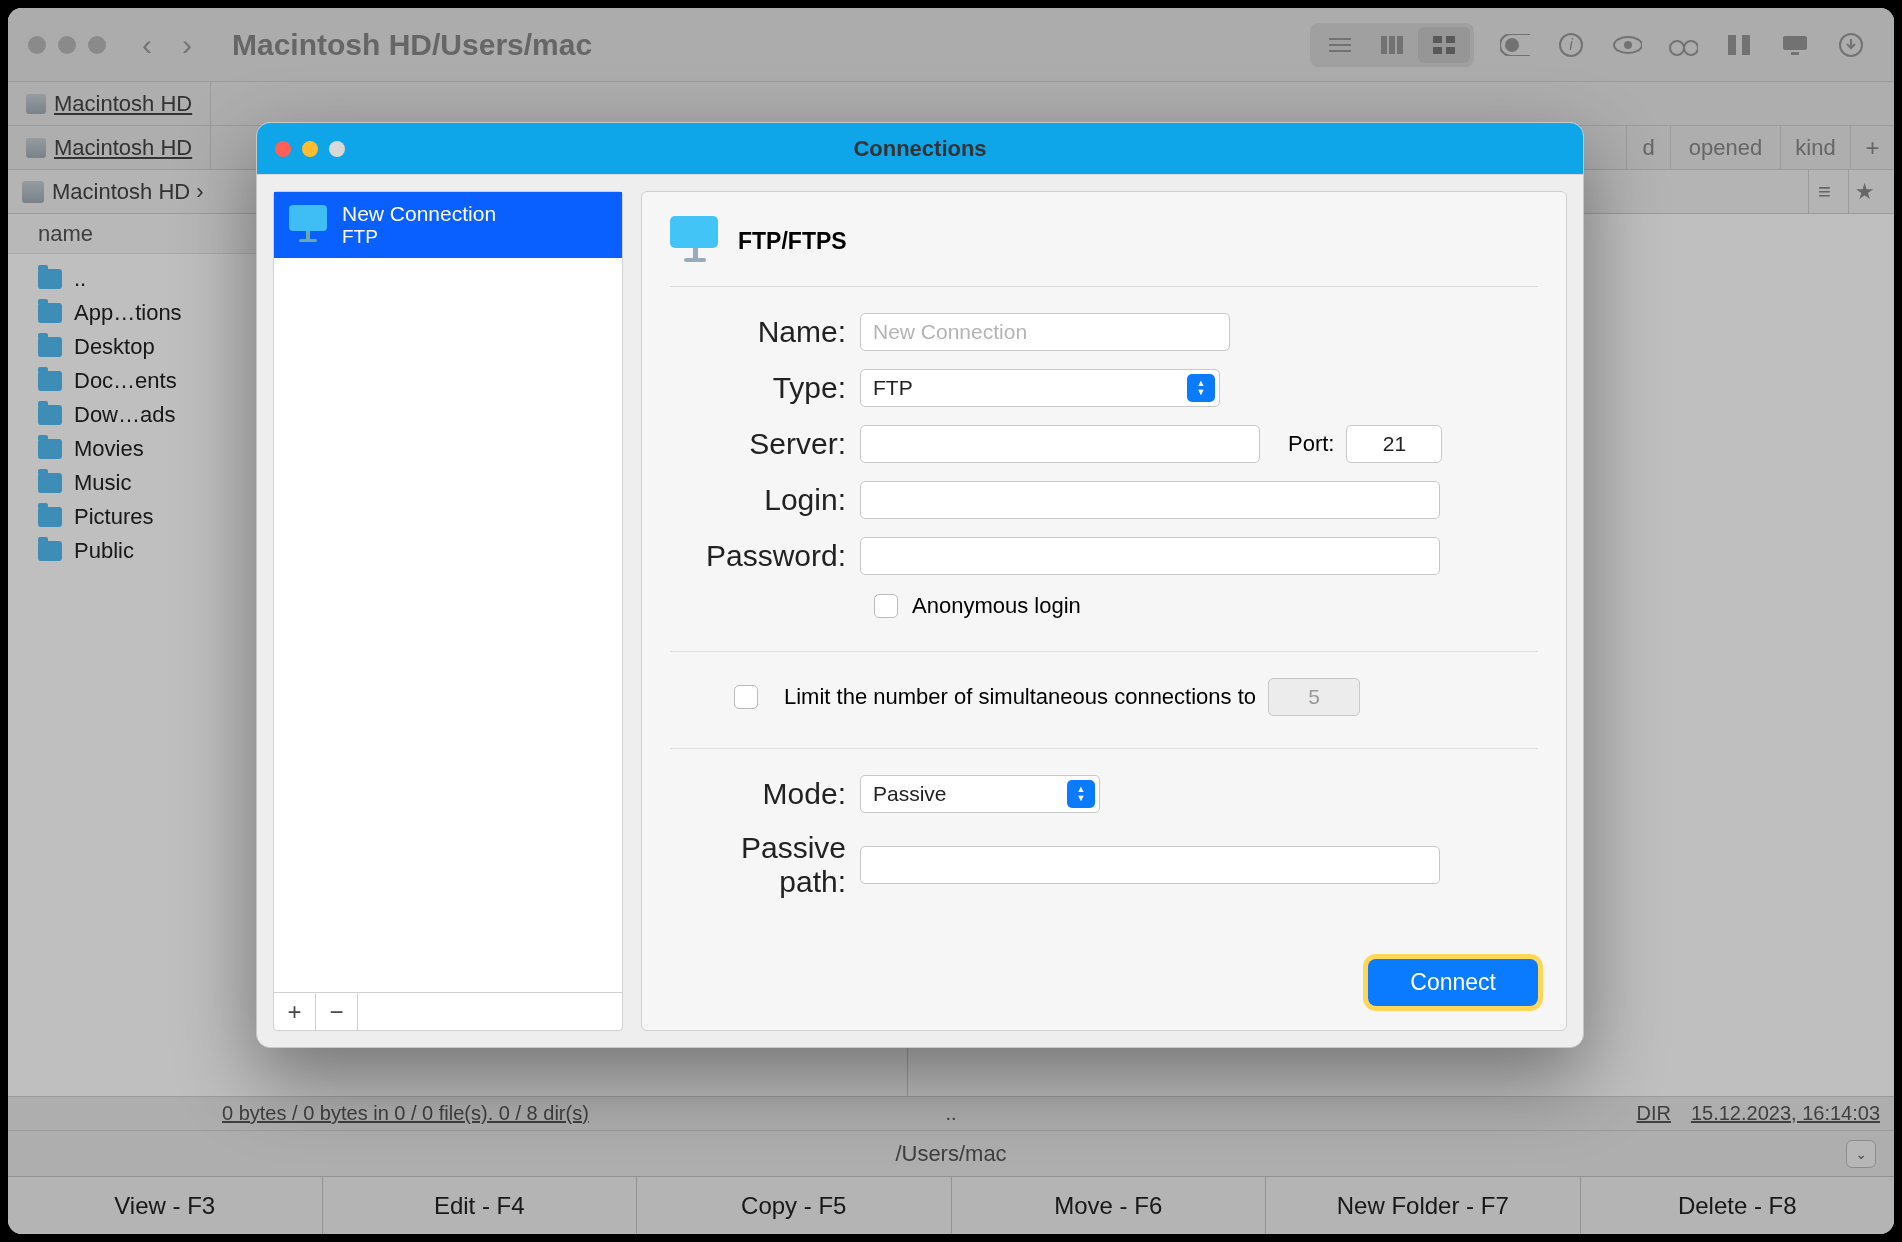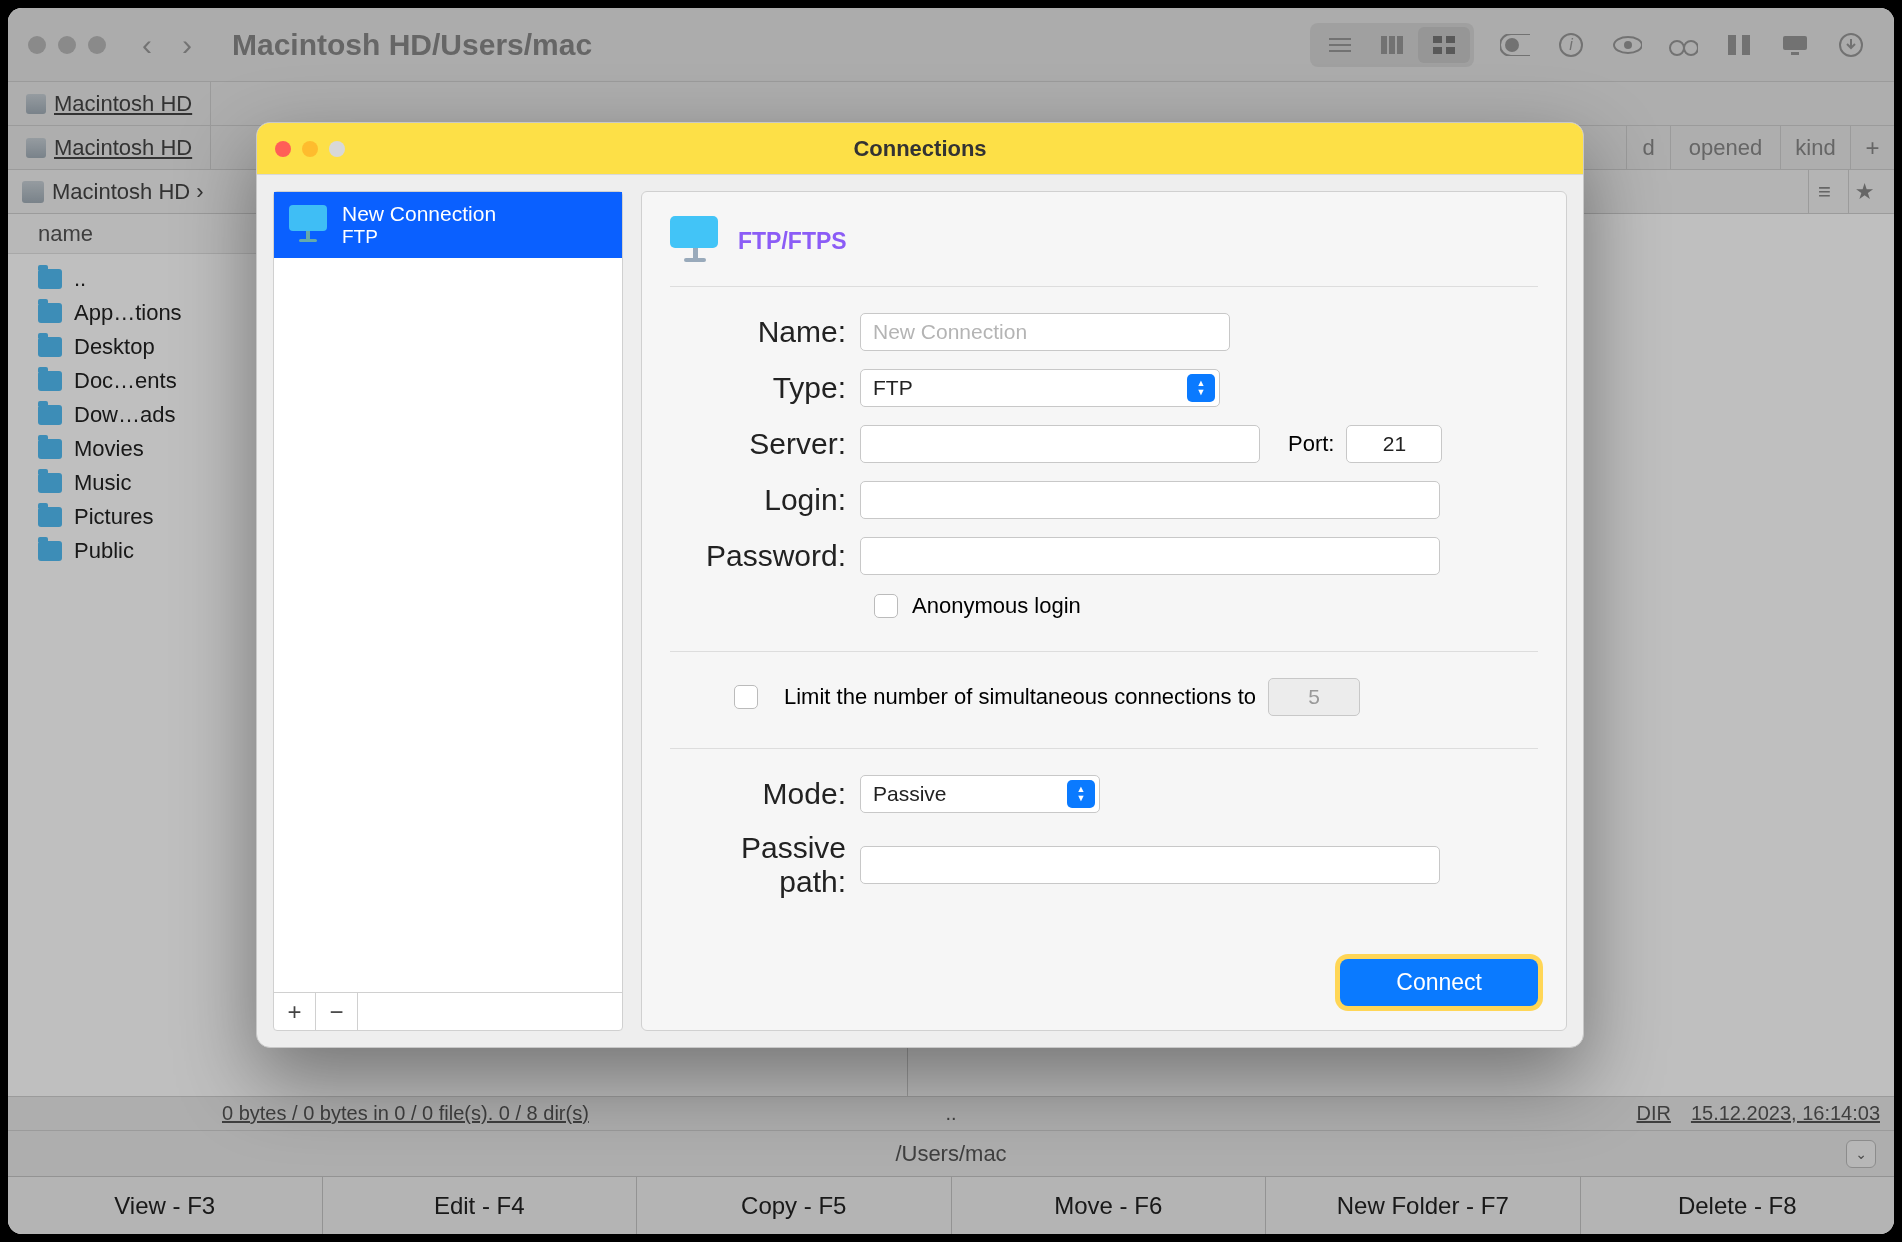--- a/index.html
+++ b/index.html
@@ -71,21 +71,21 @@
 .bottom-btn { flex:1; display:flex; align-items:center; justify-content:center; font-size: 24px; color:#222; border-right:1px solid #c4c4c4; background:#f0f0f0; }
 .bottom-btn:last-child { border-right:none;}
 
 
 .modal {
   position: absolute; top: 114px; left: 248px; width: 1328px; height: 926px;
   background: #eeeeee; border-radius: 14px; box-shadow: 0 30px 80px rgba(0,0,0,0.4);
   z-index: 10; display:flex; flex-direction:column; overflow:hidden;
   border: 1px solid #c8c8c8;
 }
-.modal-titlebar { height: 52px; display:flex; align-items:center; justify-content:center; position:relative; border-bottom:1px solid #d8d8d8; background:#fde047;}
+.modal-titlebar { height: 52px; display:flex; align-items:center; justify-content:center; position:relative; border-bottom:1px solid #d8d8d8; background:#0ea5e9;}
 .modal-tl { position:absolute; left:18px; display:flex; gap:11px;}
 .modal-tl .dot { width:16px; height:16px; border-radius:50%; }
 .dot.red{background:#ff5f57;} .dot.yellow{background:#febc2e;} .dot.gray{background:#d8d8d8;}
 .modal-title { font-size: 22px; font-weight:600; color:#333; }
 
 .modal-body { flex:1; display:flex; padding: 16px; gap:18px;}
 .conn-list { width: 350px; background:#fff; border:1px solid #d0d0d0; border-radius:4px; display:flex; flex-direction:column; }
 .conn-item { display:flex; align-items:center; gap:14px; padding:10px 14px; background:#0a60ff; color:#fff; }
 .conn-ic { width:40px; height:40px; position:relative; }
 .conn-ic .mon { width:38px; height:26px; background:#3fbef5; border-radius:4px; margin:0 auto;}
@@ -97,42 +97,42 @@
 .conn-toolbar { margin-top:auto; height:38px; display:flex; border-top:1px solid #d0d0d0;}
 .ct-btn { flex:0 0 42px; display:flex; align-items:center; justify-content:center; font-size:24px; color:#444; border-right:1px solid #d0d0d0;}
 .ct-sp { flex:1;}
 
 .conn-form { flex:1; background:#f6f6f6; border:1px solid #d0d0d0; border-radius:6px; padding: 24px 28px; display:flex; flex-direction:column;}
 .form-header { display:flex; align-items:center; gap:18px; padding-bottom:20px; border-bottom:1px solid #ddd; margin-bottom:26px;}
 .form-header .bigic { width:50px; height:50px; position:relative;}
 .bigic .mon { width:48px; height:32px; background:#42c4f7; border-radius:5px;}
 .bigic .stand { width:5px; height:10px; background:#9ab; margin:0 auto;}
 .bigic .base { width:22px; height:4px; background:#9ab; margin:0 auto; border-radius:2px;}
-.form-title { font-size:23px; font-weight:700; color:#8b5cf6;}
+.form-title { font-size:23px; font-weight:700; color:#000000;}
 
 .form-row { display:flex; align-items:center; margin-bottom:18px; }
 .form-label { width:190px; text-align:right; padding-right:14px; font-size:30px; color:#222;}
 .form-input { height:38px; border:1px solid #c8c8c8; border-radius:5px; background:#fff; padding:0 12px; font-size:21px; color:#222; }
 .form-input.w-name { width:370px; }
 .form-input.w-type { width:360px; position:relative;}
 .form-input.w-server { width:400px; }
 .form-input.w-login { width:580px; }
 .form-input.w-path { width:580px; }
 .form-input.w-port { width:96px; text-align:center;}
 .form-input.w-limit { width:92px; text-align:center; background:#ececec; color:#999;}
 .form-input::placeholder { color:#b4b4b4; }
 .select-arrows { position:absolute; right:4px; top:4px; width:28px; height:28px; background:#0a7aff; border-radius:5px; display:flex; flex-direction:column; align-items:center; justify-content:center; color:#fff; font-size:9px; line-height:9px; }
 .port-label { font-size:22px; margin: 0 12px 0 28px;}
 .checkbox { width:24px; height:24px; border:1px solid #bbb; border-radius:5px; background:#fff; margin-right:14px;}
 .check-row { display:flex; align-items:center; margin-left:204px; margin-bottom:28px;}
 .check-text { font-size:22px; }
 .divider { height:1px; background:#ddd; margin: 4px 0 26px;}
 .limit-row { display:flex; align-items:center; margin-left:64px; margin-bottom:28px; gap:12px;}
 .connect-row { display:flex; justify-content:flex-end; margin-top:auto; padding-top:10px;}
-.connect-btn { background:#0a7aff; color:#fff; border:none; border-radius:8px; padding:10px 56px; font-size:23px; box-shadow: 0 0 0 5px #ffd656; }
+.connect-btn { background:#0a7aff; color:#fff; border:none; border-radius:8px; padding:10px 42px; font-size:23px; box-shadow: 0 0 0 5px #ffd656; }
 
 
 svg { display:block; }
 </style>
 </head>
 <body>
 
 <div class="window">
 
   <div class="titlebar">

